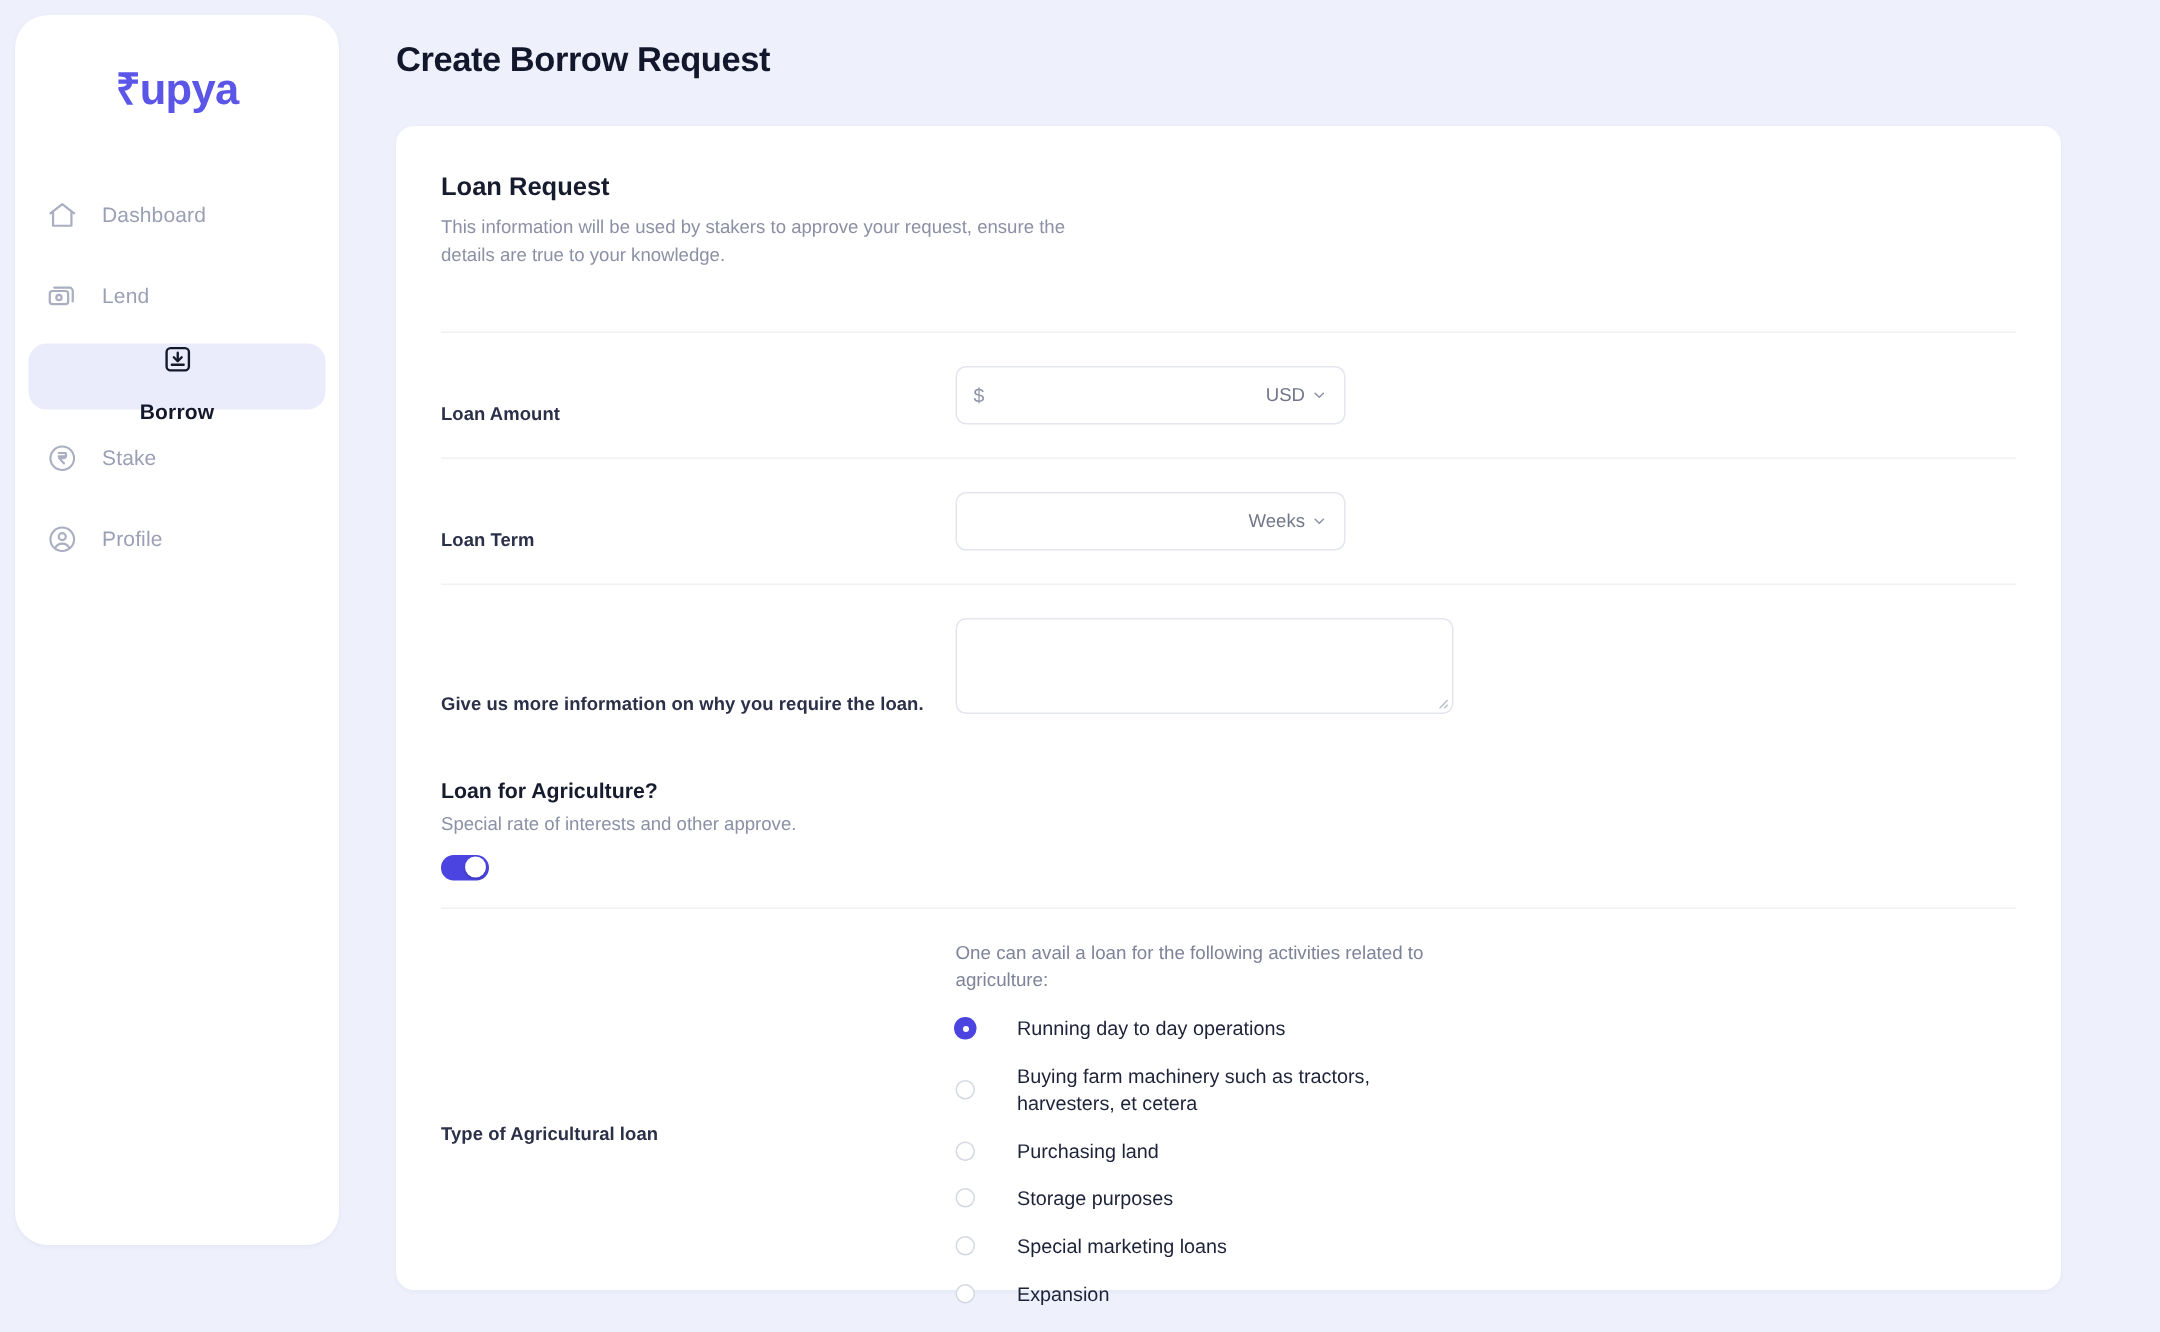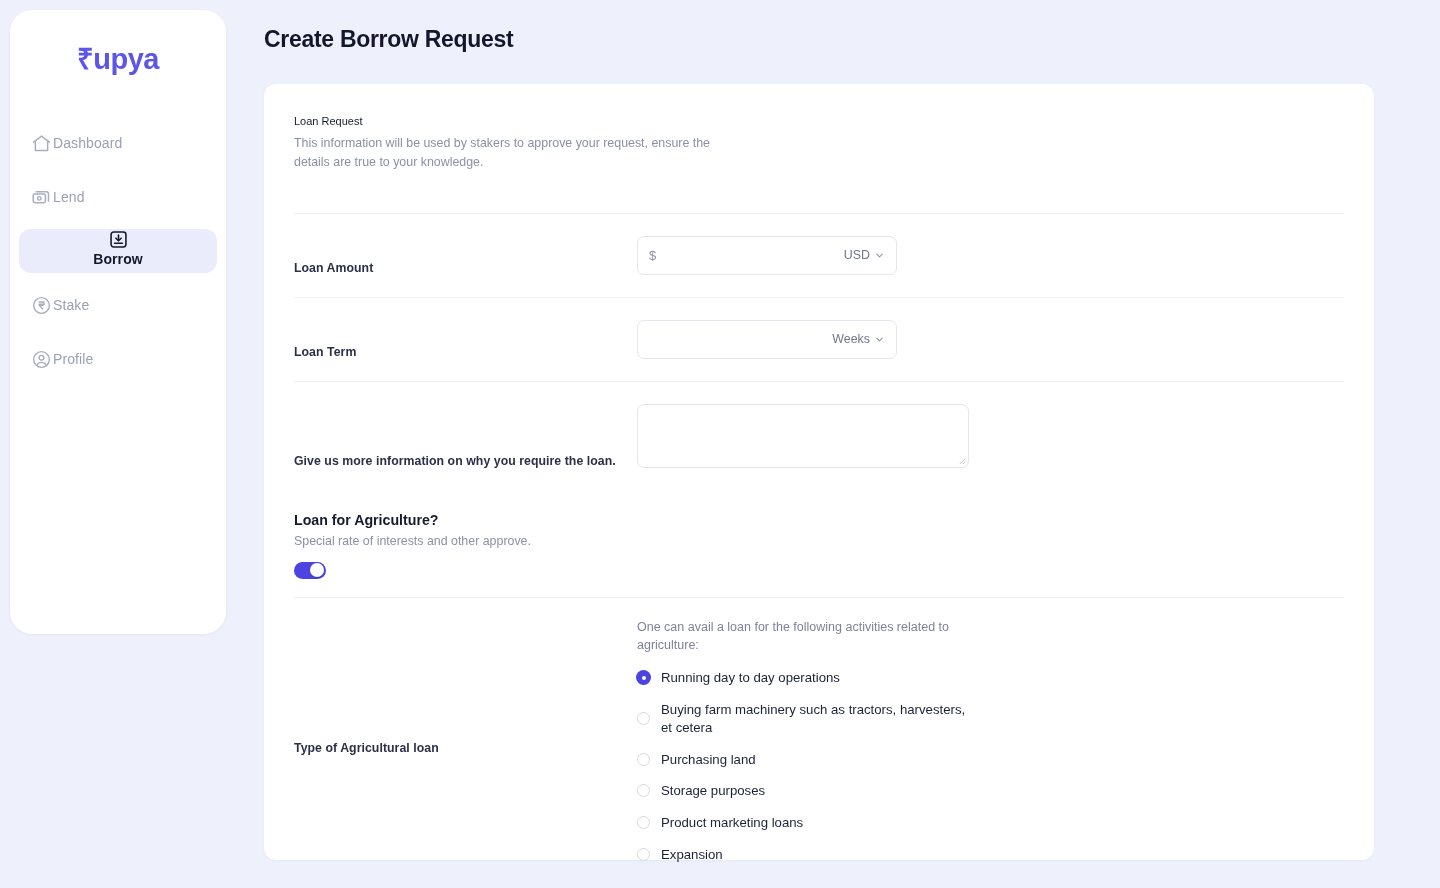--- a/index.html
+++ b/index.html
@@ -18,41 +18,41 @@
     height: 888px;
     overflow: hidden;
   }
 
   
   .sidebar {
     position: absolute;
     left: 10px;
     top: 10px;
     width: 216px;
-    height: 624px;
+    height: 820px;
     background: #ffffff;
     border-radius: 22px;
     box-shadow: 0 1px 3px rgba(60, 70, 120, .06);
   }
 
   .logo {
     margin-top: 28px;
     text-align: center;
     font-size: 29px;
     font-weight: bold;
     color: #5b56e8;
     letter-spacing: -0.5px;
   }
 
   .nav { margin-top: 44px; padding: 0 9px; }
 
   .nav-item {
     display: flex;
     align-items: center;
-    gap: 1px;
+    gap: 16px;
     height: 44px;
     padding: 0 12px;
     border-radius: 12px;
     margin-bottom: 10px;
     cursor: pointer;
   }
   .nav-item .nav-label {
     font-size: 14px;
     color: #9ba0b5;
     letter-spacing: .1px;
@@ -86,22 +86,22 @@
   .card {
     margin-top: 31px;
     background: #ffffff;
     border-radius: 12px;
     box-shadow: 0 1px 3px rgba(60, 70, 120, .05);
     padding: 31px 30px 30px 30px;
     height: 776px;
   }
 
   .section-title {
-    font-size: 11px;
-    font-weight: normal;
+    font-size: 17px;
+    font-weight: bold;
     color: #161b2e;
     margin-bottom: 7px;
   }
   .section-desc {
     font-size: 12.4px;
     color: #8b90a5;
     line-height: 1.52;
     max-width: 455px;
   }
 
@@ -235,21 +235,21 @@
   .radio-intro {
     font-size: 12.5px;
     color: #7e8399;
     line-height: 1.5;
     max-width: 312px;
     margin-bottom: 14px;
   }
   .radio-item {
     display: flex;
     align-items: flex-start;
-    gap: 11px;
+    gap: 28px;
     margin-bottom: 14px;
     cursor: pointer;
     max-width: 330px;
   }
   .radio-mark {
     width: 13px; height: 13px;
     border-radius: 50%;
     border: 1px solid #d5d8e2;
     background: #fff;
     flex: none;
@@ -428,21 +428,21 @@
             <span class="radio-label">Purchasing land</span>
           </div>
 
           <div class="radio-item">
             <span class="radio-mark"></span>
             <span class="radio-label">Storage purposes</span>
           </div>
 
           <div class="radio-item">
             <span class="radio-mark"></span>
-            <span class="radio-label">Product marketing loans</span>
+            <span class="radio-label">Special marketing loans</span>
           </div>
 
           <div class="radio-item">
             <span class="radio-mark"></span>
             <span class="radio-label">Expansion</span>
           </div>
         </div>
       </div>
 
     </section>

